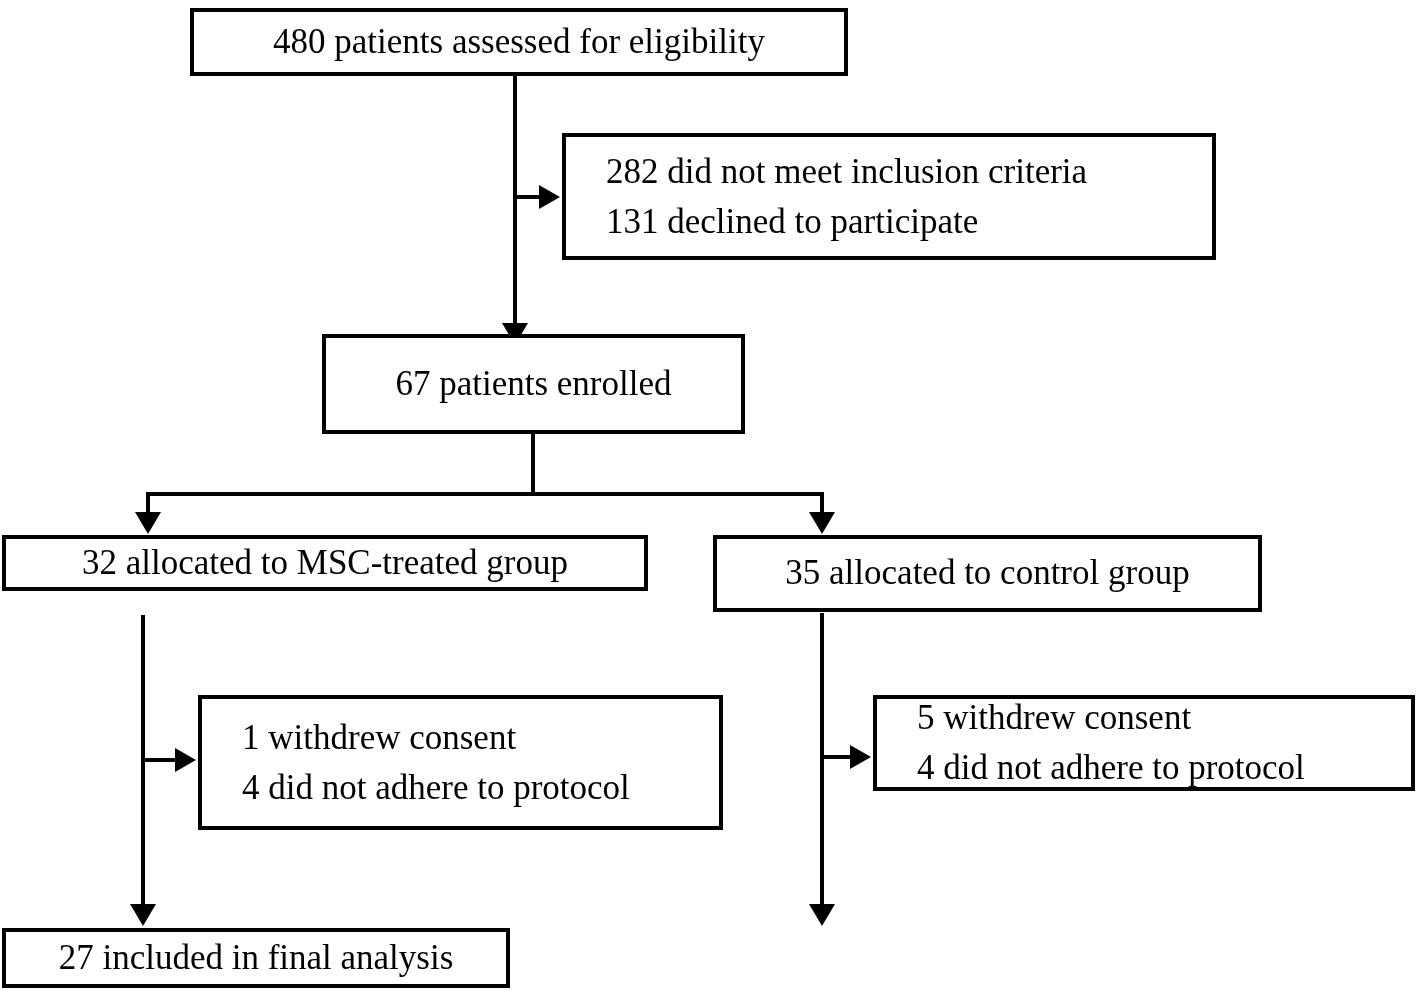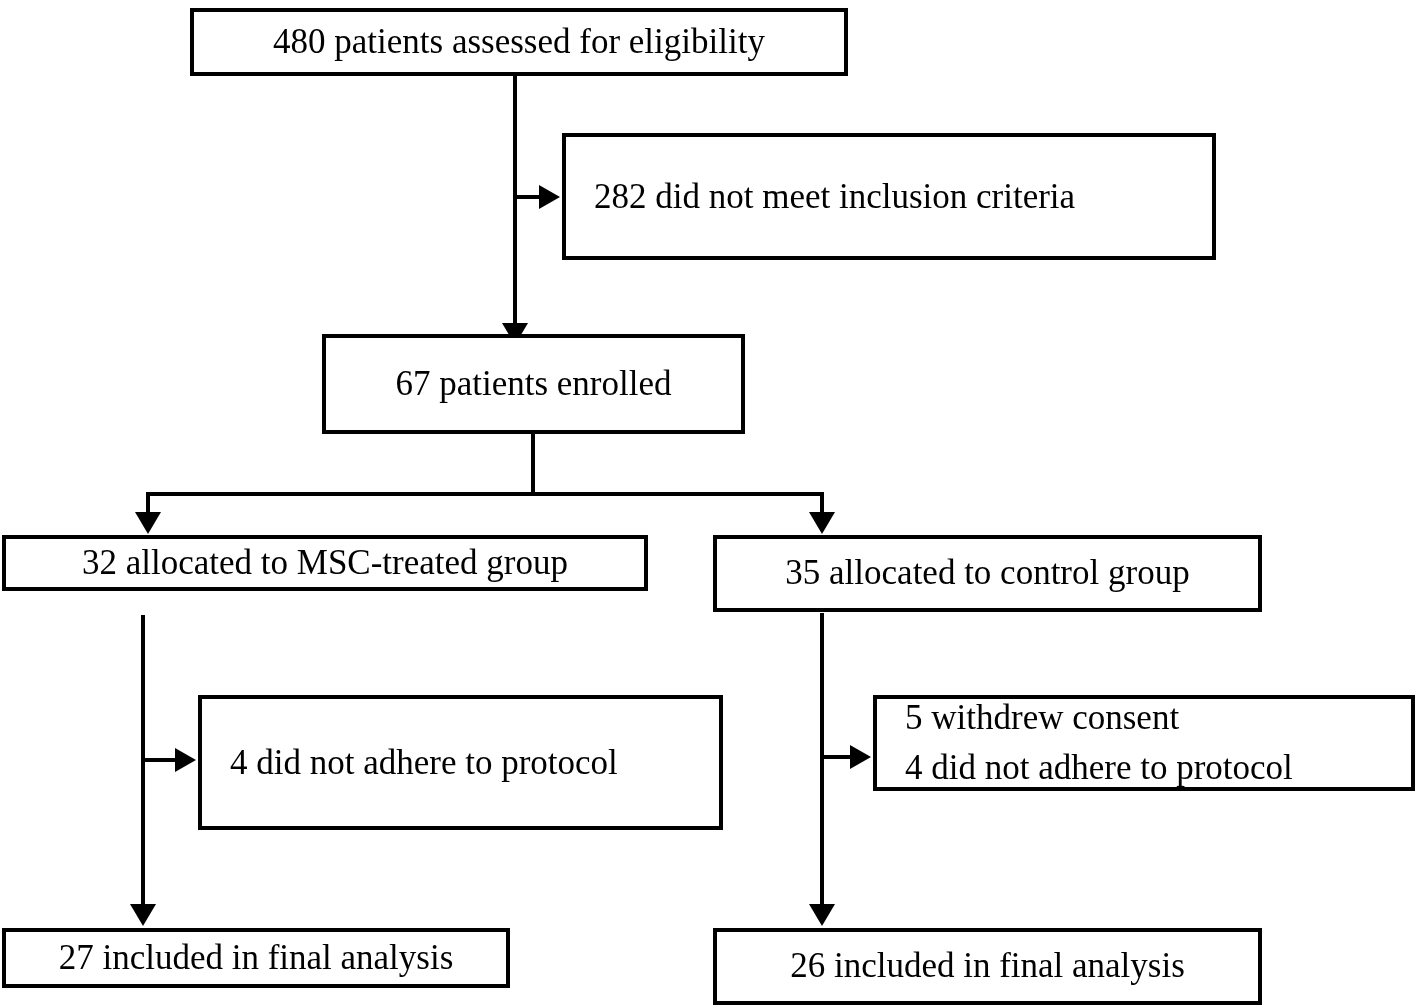--- a/index.html
+++ b/index.html
@@ -34,21 +34,21 @@
   }
   .node.center {
     display: flex;
     align-items: center;
     justify-content: center;
   }
   .node.multiline {
     display: flex;
     flex-direction: column;
     justify-content: center;
-    padding-left: 28px;
+    padding-left: 40px;
     line-height: 50px;
   }
   .stroke {
     stroke: #000000;
     stroke-width: 4;
     fill: none;
   }
   .head {
     fill: #000000;
     stroke: none;
@@ -98,44 +98,43 @@
       <polygon class="head" points="850,745 850,769 871,757"></polygon>
     </g>
   </svg>
 
   <div class="node center" style="left:190px; top:8px; width:658px; height:68px;">
     <span>480 patients assessed for eligibility</span>
   </div>
 
   <div class="node multiline" style="left:562px; top:133px; width:654px; height:127px;">
     <div>282 did not meet inclusion criteria</div>
+    <div>131 declined to participate</div>
   </div>
 
   <div class="node center" style="left:322px; top:334px; width:423px; height:100px;">
     <span>67 patients enrolled</span>
   </div>
 
   <div class="node center" style="left:2px; top:535px; width:646px; height:56px;">
     <span>32 allocated to MSC-treated group</span>
   </div>
 
   <div class="node center" style="left:713px; top:535px; width:549px; height:77px;">
     <span>35 allocated to control group</span>
   </div>
 
   <div class="node multiline" style="left:198px; top:695px; width:525px; height:135px;">
+    <div>1 withdrew consent</div>
     <div>4 did not adhere to protocol</div>
   </div>
 
   <div class="node multiline" style="left:873px; top:695px; width:542px; height:96px;">
     <div>5 withdrew consent</div>
     <div>4 did not adhere to protocol</div>
   </div>
 
   <div class="node center" style="left:2px; top:928px; width:508px; height:60px;">
     <span>27 included in final analysis</span>
   </div>
 
-  <div class="node center" style="left:713px; top:928px; width:549px; height:77px;">
-    <span>26 included in final analysis</span>
-  </div>
 
 </div>
 
 </body></html>

